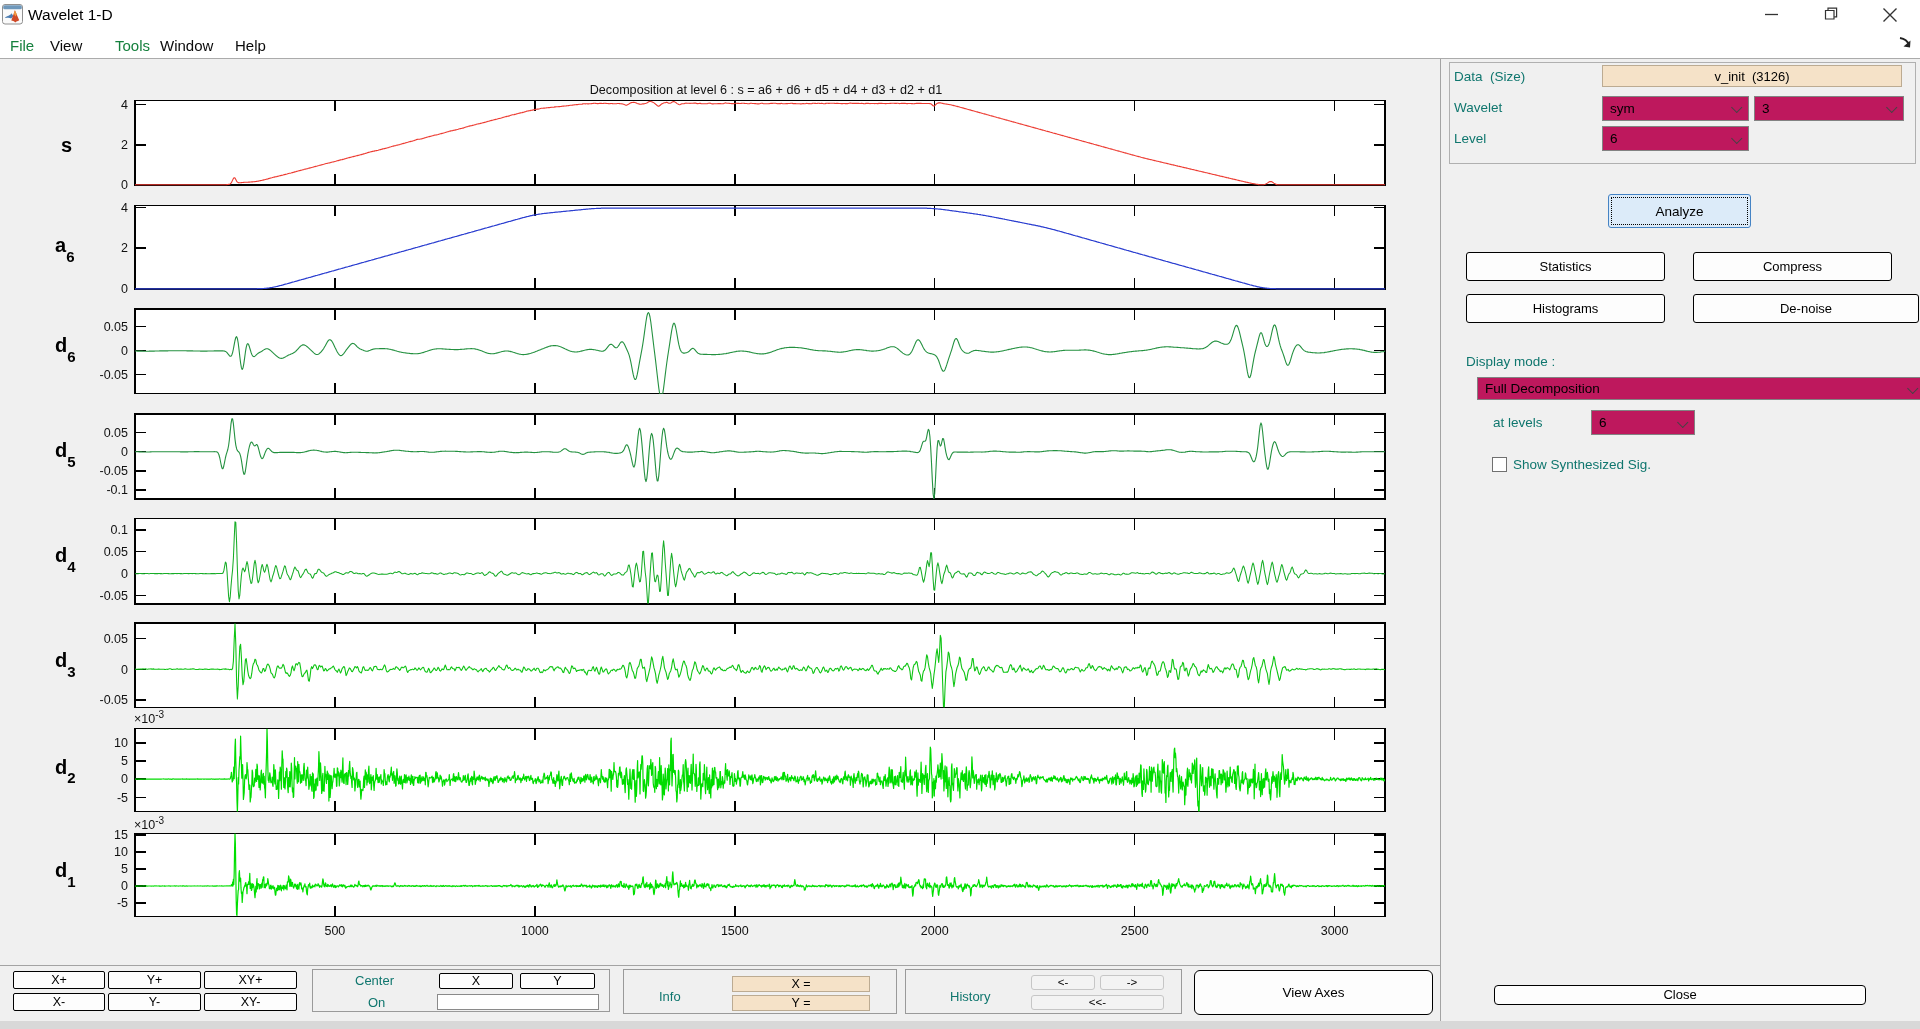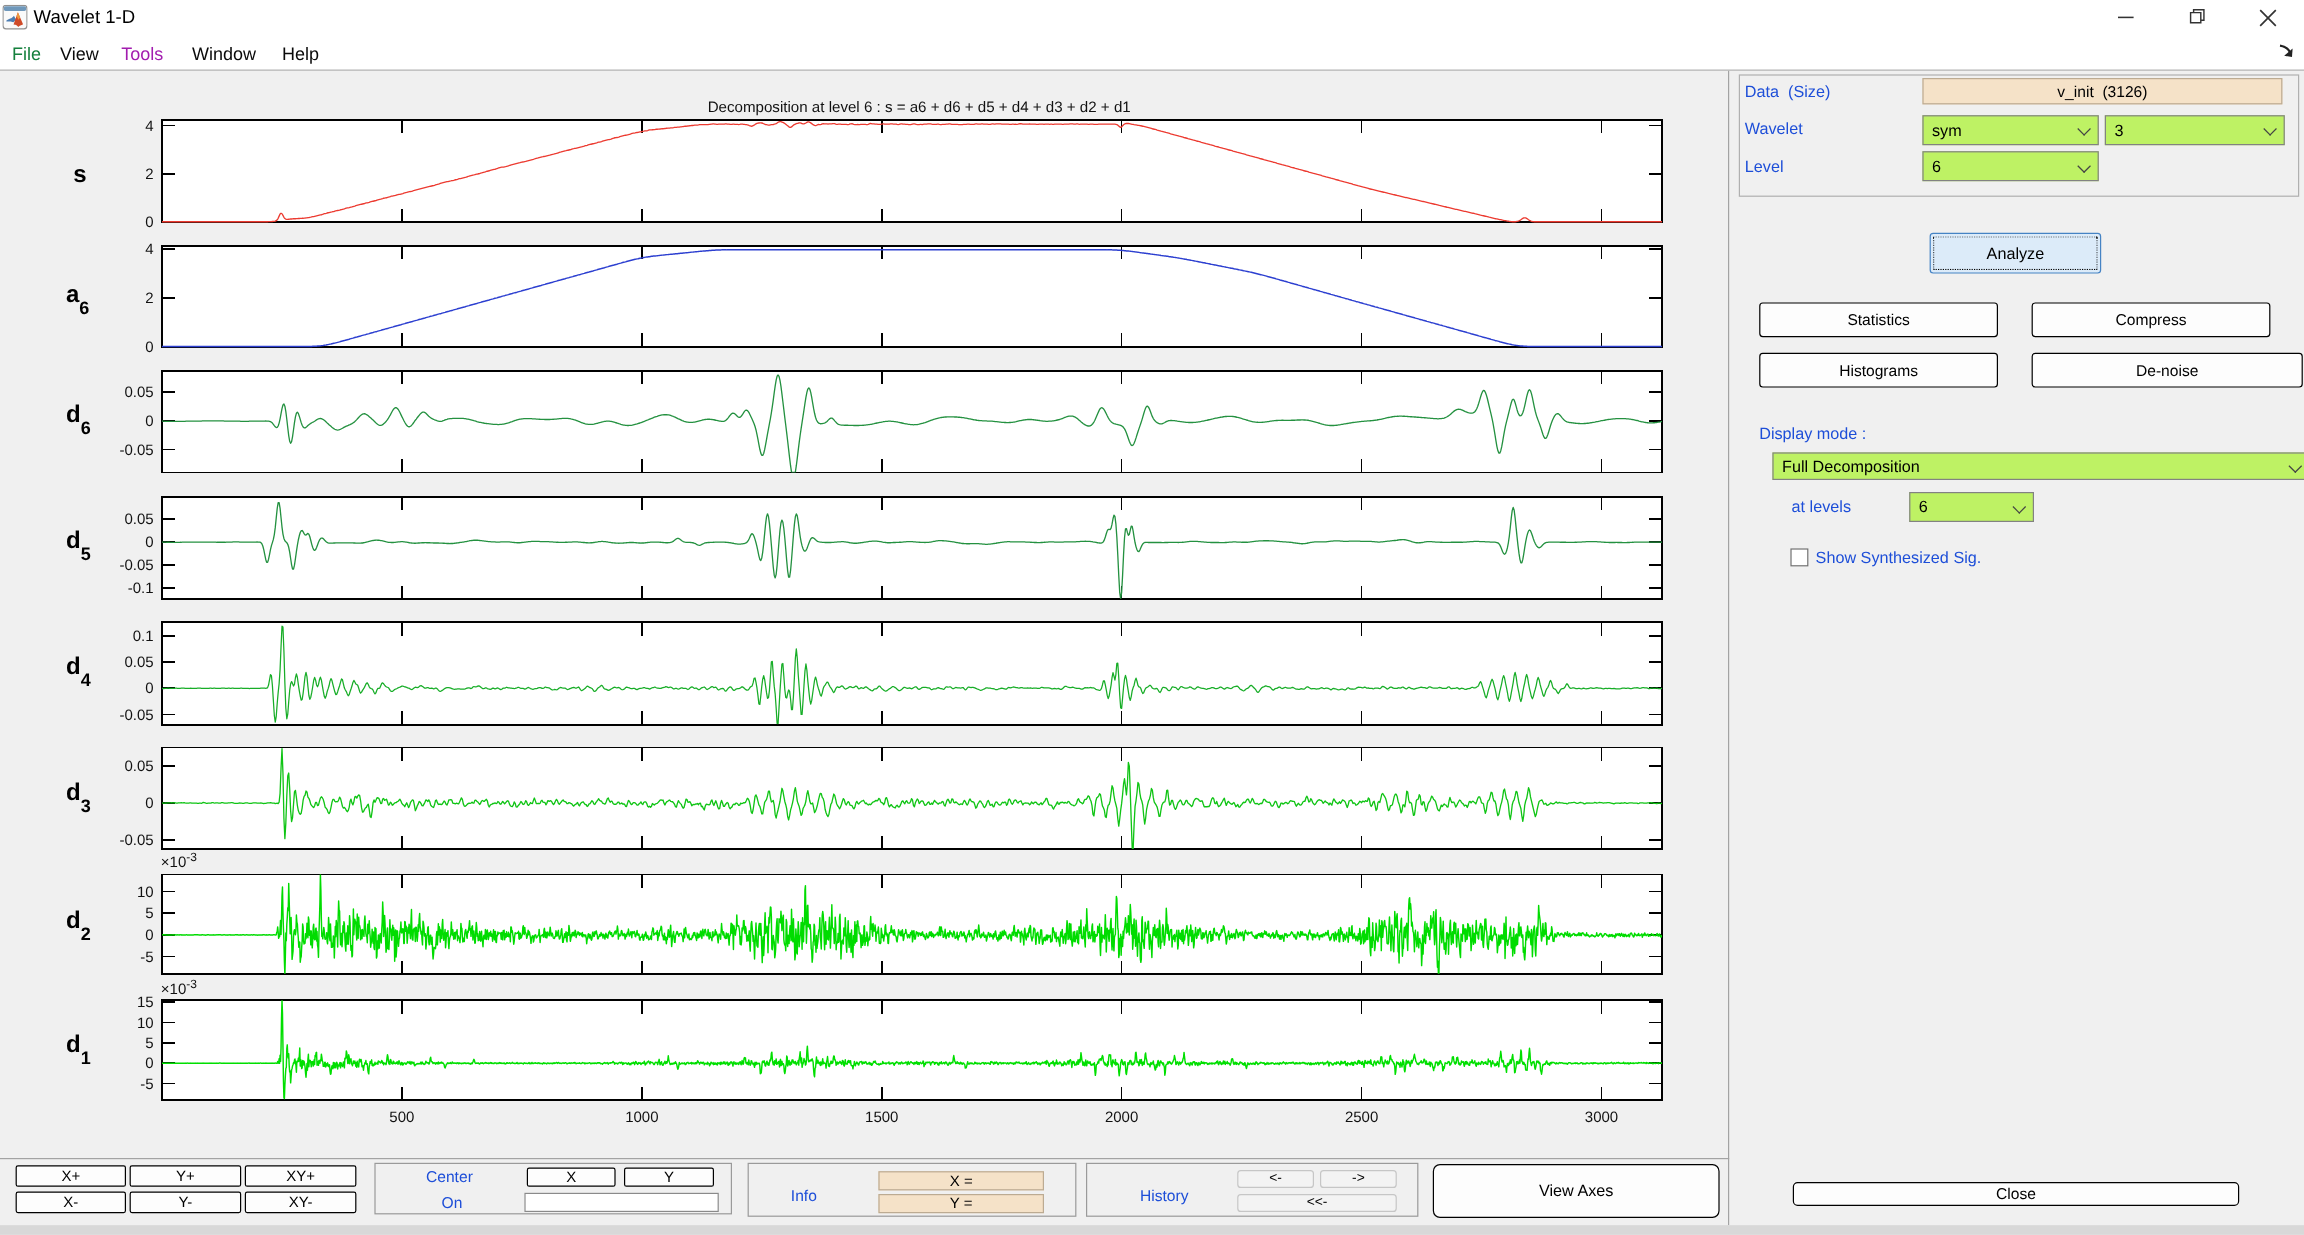--- a/index.html
+++ b/index.html
@@ -1,21 +1,21 @@
 <!DOCTYPE html>
 <html><head><meta charset="utf-8"><style>
 *{margin:0;padding:0;box-sizing:border-box}
 html,body{width:1920px;height:1029px;overflow:hidden;font-family:"Liberation Sans",sans-serif;background:#f0f0f0}
 .abs{position:absolute}
 .btn{position:absolute;background:#fdfdfd;border:1px solid #000000;border-radius:3px;font-size:13px;color:#000;display:flex;align-items:center;justify-content:center}
 .tan{position:absolute;background:#f5e2c8;border:1px solid #bcab92;font-size:13px;display:flex;align-items:center;justify-content:center}
-.combo{position:absolute;background:#bef264;border:1px solid #828282;font-size:13.5px;display:flex;align-items:center;padding-left:7px}
+.combo{position:absolute;background:#be185d;border:1px solid #828282;font-size:13.5px;display:flex;align-items:center;padding-left:7px}
 .chev{position:absolute;right:8px;top:50%;transform:translateY(-62%) rotate(45deg);width:7.5px;height:7.5px;border-right:1.3px solid #444;border-bottom:1.3px solid #444}
 .frame{position:absolute;border:1px solid #b0b0b0}
-.lbl{position:absolute;font-size:13.5px;color:#1d4ed8;white-space:nowrap}
+.lbl{position:absolute;font-size:13.5px;color:#0f766e;white-space:nowrap}
 </style></head>
 <body>
 
 <div class="abs" style="left:0;top:0;width:1920px;height:30px;background:#ffffff"></div>
 <svg class="abs" style="left:2px;top:4px" width="21" height="21" viewBox="0 0 21 21">
  <rect x="0.5" y="0.5" width="20" height="19.5" rx="2.5" fill="#fafafa" stroke="#909090"></rect>
  <rect x="1.2" y="1.2" width="18.6" height="4" rx="1.5" fill="#6f98bb"></rect>
  <path d="M2.8 13.8 C5.5 11.2 7.8 12 9.6 9.2 L11.4 12.2 L9.2 14.6 C6.8 13.2 4.6 14.2 2.8 13.8 Z" fill="#4c7db2"></path>
  <path d="M9.3 16.4 L12.9 6.2 L17.2 16.2 C15.4 17.6 14.6 16.8 13.2 18.6 C12 16.4 10.6 16.9 9.3 16.4 Z" fill="#cf4a28"></path>
  <path d="M12.9 6.2 L14.8 10.6 L13.3 12.4 L11.8 9.4 Z" fill="#ee9a40"></path>
@@ -24,21 +24,21 @@
 <svg class="abs" style="left:1755px;top:0" width="165" height="30" viewBox="0 0 165 30">
  <line x1="10" y1="14.5" x2="23" y2="14.5" stroke="#333" stroke-width="1.3"></line>
  <path d="M70.5 10.5 h8.5 v8.5 h-8.5 z" fill="none" stroke="#333" stroke-width="1.2"></path>
  <path d="M73 10.5 v-2.3 h8.6 v8.6 h-2.4" fill="none" stroke="#333" stroke-width="1.2"></path>
  <path d="M128.5 8.5 l13 13 m0 -13 l-13 13" stroke="#333" stroke-width="1.4"></path>
 </svg>
 
 <div class="abs" style="left:0;top:30px;width:1920px;height:28px;background:#ffffff"></div>
 <div class="abs" style="top:37px;font-size:15px;color:#15803d;left:10px">File</div>
 <div class="abs" style="top:37px;font-size:15px;color:#0a0a0a;left:50px">View</div>
-<div class="abs" style="top:37px;font-size:15px;color:#a21caf;left:101px">Tools</div>
+<div class="abs" style="top:37px;font-size:15px;color:#15803d;left:115px">Tools</div>
 <div class="abs" style="top:37px;font-size:15px;color:#0a0a0a;left:160px">Window</div>
 <div class="abs" style="top:37px;font-size:15px;color:#0a0a0a;left:235px">Help</div>
 <svg class="abs" style="left:1898px;top:36px" width="18" height="16" viewBox="0 0 18 16">
  <path d="M2 2 q7 1 9 7" fill="none" stroke="#222" stroke-width="1.8"></path>
  <path d="M12.5 4.5 L12 11.5 L5.5 10.5 Z" fill="#222"></path>
 </svg>
 <div class="abs" style="left:0;top:58px;width:1920px;height:1px;background:#ababab"></div>
 
 <div class="abs" style="left:0;top:59px;width:1920px;height:962px;background:#f0f0f0"></div>
 <div class="abs" style="left:1440px;top:59px;width:1px;height:962px;background:#a3a3a3"></div>

